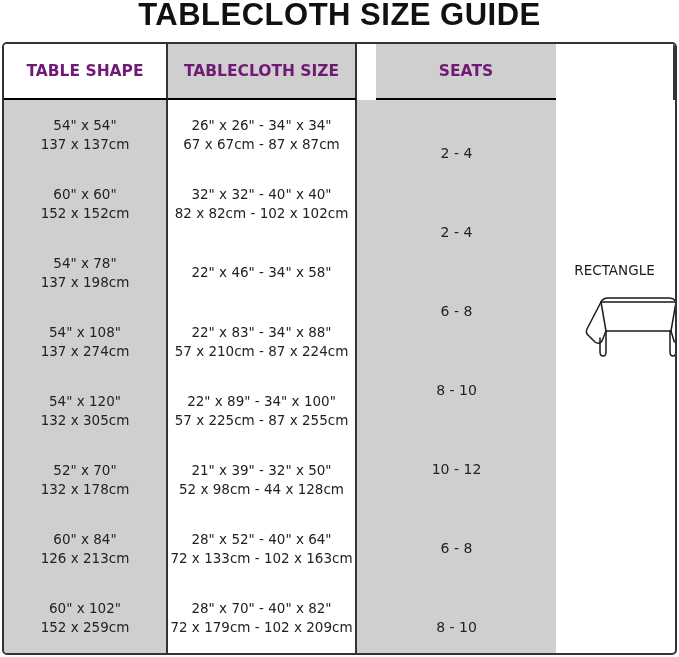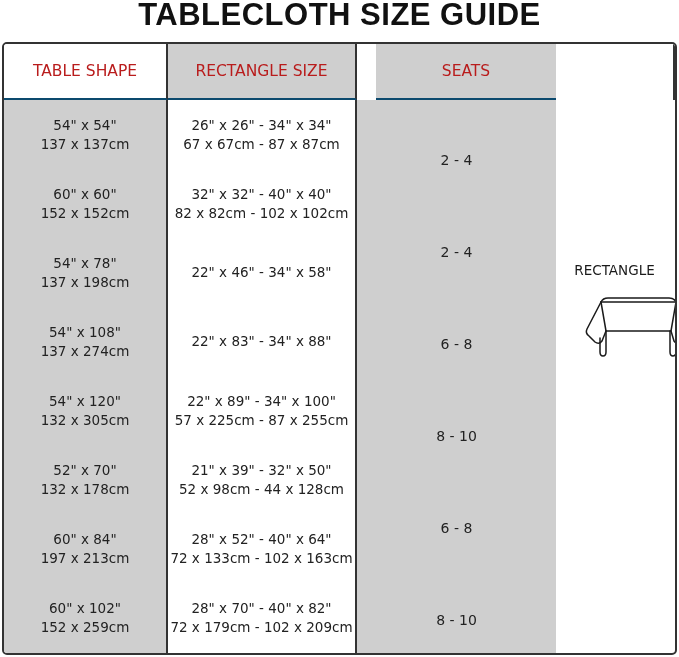--- a/index.html
+++ b/index.html
@@ -39,23 +39,24 @@
       grid-template-columns: 164px 189px 199px 1fr;
       grid-template-rows: 56px 1fr;
     }
 
     .hcell {
       display: flex;
       align-items: center;
       justify-content: center;
       font-size: 15.5px;
       font-family: "DejaVu Sans", sans-serif;
-      color: #b91c1c;
-      border-bottom: 2px solid #0c4a6e;
+      color: #701a75;
+      border-bottom: 2px solid #000000;
       border-right: 2px solid #333333;
+      font-weight: bold;
     }
     .hcell.last { border-right: none; margin-left: 19px; }
     .gray { background: #cfcfcf; }
     .white { background: #ffffff; }
 
     .col {
       display: flex;
       flex-direction: column;
       border-right: 2px solid #333333;
     }
@@ -96,21 +97,21 @@
   </style>
 </head>
 <body>
 
 <div class="page">
   <div class="title">TABLECLOTH SIZE GUIDE</div>
 
   <div class="guide-table">
 
     <div class="hcell white">TABLE SHAPE</div>
-    <div class="hcell gray">RECTANGLE SIZE</div>
+    <div class="hcell gray">TABLECLOTH SIZE</div>
     <div class="hcell gray last">SEATS</div>
 
     <div class="shape-col white">
       <div class="shape-label">RECTANGLE</div>
       <svg class="shape-icon" viewBox="0 0 110 64" fill="none" stroke="#1a1a1a" stroke-width="1.5" stroke-linejoin="round" stroke-linecap="round">
 
         <path d="M18 8 Q20 4 25 4 L86 4 Q91 4 93 8"></path>
         <path d="M18 8 L93 8"></path>
 
         <path d="M18 8 L23 37 L88 37 L93 8"></path>
@@ -145,21 +146,21 @@
       <div class="cell">
           <span>54" x 120"</span>
           <span>132 x 305cm</span>
         </div>
       <div class="cell">
           <span>52" x 70"</span>
           <span>132 x 178cm</span>
         </div>
       <div class="cell">
           <span>60" x 84"</span>
-          <span>197 x 213cm</span>
+          <span>126 x 213cm</span>
         </div>
       <div class="cell">
           <span>60" x 102"</span>
           <span>152 x 259cm</span>
         </div>
     </div>
 
     <div class="col white">
       <div class="cell">
           <span>26" x 26" - 34" x 34"</span>
@@ -167,20 +168,21 @@
         </div>
       <div class="cell">
           <span>32" x 32" - 40" x 40"</span>
           <span>82 x 82cm - 102 x 102cm</span>
         </div>
       <div class="cell">
           <span>22" x 46" - 34" x 58"</span>
         </div>
       <div class="cell">
           <span>22" x 83" - 34" x 88"</span>
+          <span>57 x 210cm - 87 x 224cm</span>
         </div>
       <div class="cell">
           <span>22" x 89" - 34" x 100"</span>
           <span>57 x 225cm - 87 x 255cm</span>
         </div>
       <div class="cell">
           <span>21" x 39" - 32" x 50"</span>
           <span>52 x 98cm - 44 x 128cm</span>
         </div>
       <div class="cell">
@@ -191,17 +193,18 @@
           <span>28" x 70" - 40" x 82"</span>
           <span>72 x 179cm - 102 x 209cm</span>
         </div>
     </div>
 
     <div class="col gray last">
       <div class="cell seats">2 - 4</div>
       <div class="cell seats">2 - 4</div>
       <div class="cell seats">6 - 8</div>
       <div class="cell seats">8 - 10</div>
+      <div class="cell seats">10 - 12</div>
       <div class="cell seats">6 - 8</div>
       <div class="cell seats">8 - 10</div>
     </div>
   </div>
 </div>
 
 </body></html>

